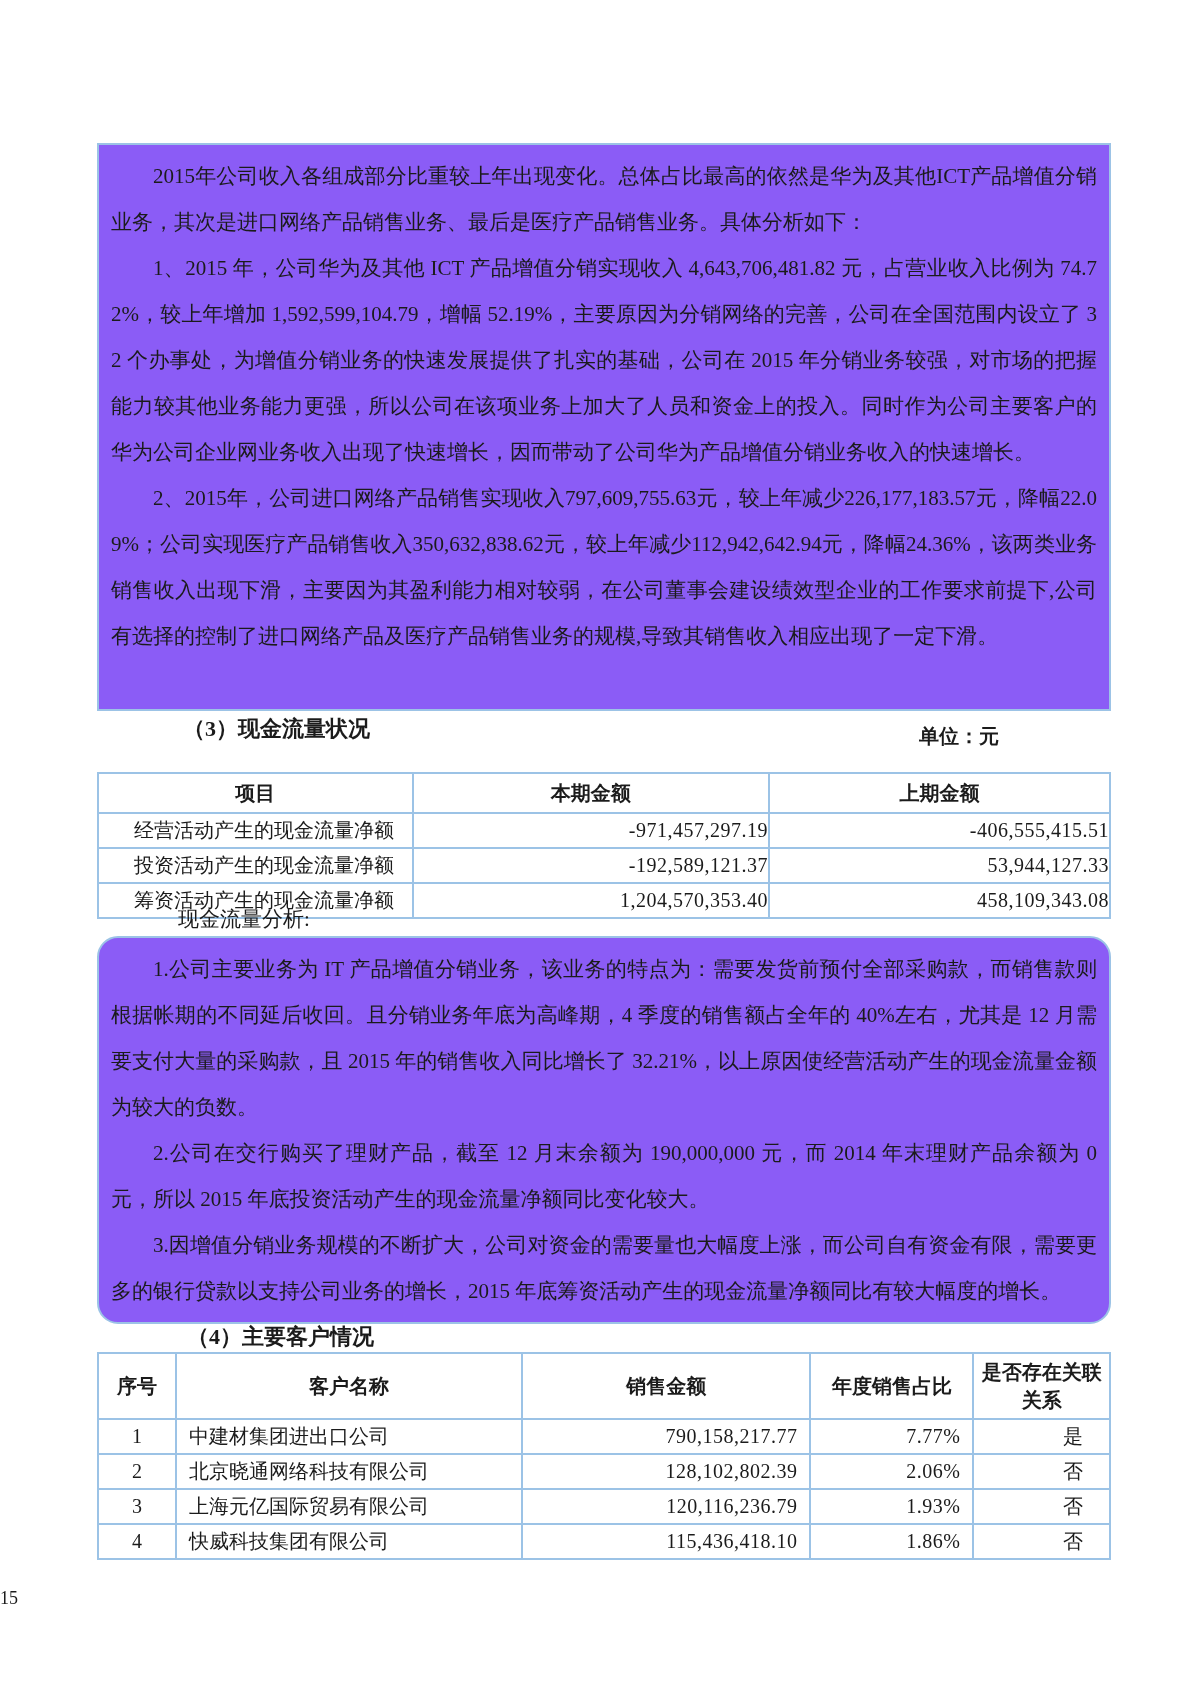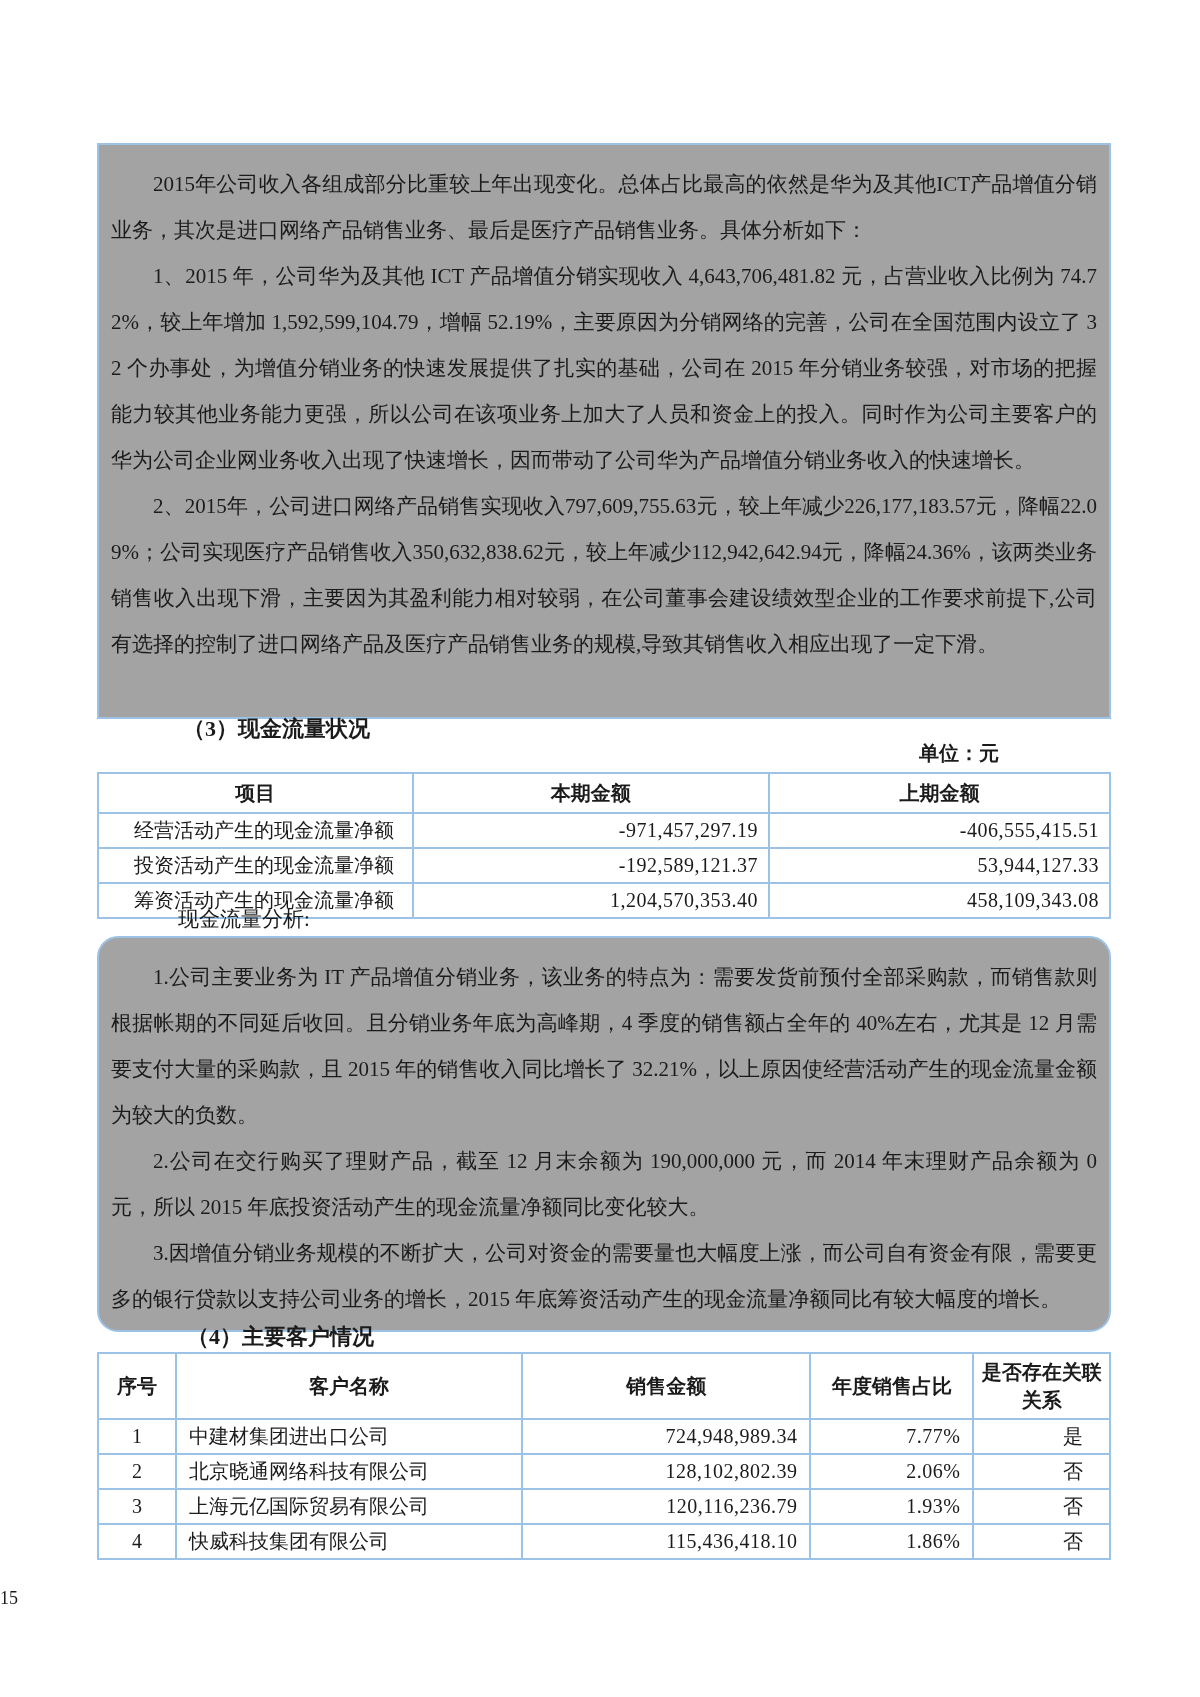--- a/index.html
+++ b/index.html
@@ -10,22 +10,22 @@
     background: #ffffff;
     font-family: "Liberation Serif", "DejaVu Serif", serif;
     color: #1b1b1b;
     overflow: hidden;
   }
   .text-box {
     position: absolute;
     left: 97px;
     width: 986px;
     border: 2px solid #9cc3e6;
-    padding: 16px 12px 8px 12px;
-    background: #a3a3a3;
+    padding: 8px 12px 8px 12px;
+    background: #8b5cf6;
   }
   #intro-box { top: 143px; min-height: 548px; }
   #analysis-box { top: 936px; min-height: 364px; border-radius: 21px; }
   .body-par {
     margin: 0;
     font-size: 21px;
     line-height: 46px;
     text-align: justify;
     text-indent: 2em;
     word-break: break-all;
@@ -34,21 +34,21 @@
     position: absolute;
     margin: 0;
     font-size: 22px;
     font-weight: bold;
     white-space: nowrap;
   }
   #cashflow-heading { top: 714px; left: 183px; }
   #customers-heading { top: 1322px; left: 187px; }
   #unit-line {
     position: absolute;
-    top: 740px;
+    top: 723px;
     left: 97px;
     width: 1014px;
     box-sizing: border-box;
     padding-right: 112px;
     text-align: right;
     font-size: 20px;
     font-weight: bold;
   }
   #analysis-label {
     position: absolute;
@@ -77,21 +77,21 @@
     text-align: center;
     vertical-align: middle;
     padding: 4px 4px;
     line-height: 28px;
   }
   #cashflow-table th { height: 30px; }
   #cashflow-table td { height: 31px; }
   #customers-table th { height: 30px; }
   #customers-table td { height: 31px; }
   td.cell-left   { text-align: left;  padding-left: 35px; }
-  td.cell-num    { text-align: right; padding-right: 10px; letter-spacing: 0.5px; font-family: "Liberation Serif", "DejaVu Serif", serif; }
+  td.cell-num    { text-align: right; padding-right: 0; letter-spacing: 0.5px; font-family: "Liberation Serif", "DejaVu Serif", serif; }
   td.cell-center { text-align: center; }
   #customers-table td.cell-name    { text-align: left;  padding-left: 12px; }
   #customers-table td.cell-amount  { text-align: right; padding-right: 12px; }
   #customers-table td.cell-share   { text-align: right; padding-right: 12px; }
   #customers-table td.cell-related { text-align: right; padding-right: 26px; }
   #page-number {
     position: absolute;
     top: 1588px;
     left: 0;
     width: 100%;
@@ -170,21 +170,21 @@
         <th>客户名称</th>
         <th>销售金额</th>
         <th>年度销售占比</th>
         <th>是否存在关联关系</th>
       </tr>
     </thead>
     <tbody>
       <tr>
         <td class="cell-center cell-no">1</td>
         <td class="cell-name">中建材集团进出口公司</td>
-        <td class="cell-num cell-amount">724,948,989.34</td>
+        <td class="cell-num cell-amount">790,158,217.77</td>
         <td class="cell-num cell-share">7.77%</td>
         <td class="cell-related">是</td>
       </tr>
       <tr>
         <td class="cell-center cell-no">2</td>
         <td class="cell-name">北京晓通网络科技有限公司</td>
         <td class="cell-num cell-amount">128,102,802.39</td>
         <td class="cell-num cell-share">2.06%</td>
         <td class="cell-related">否</td>
       </tr>

